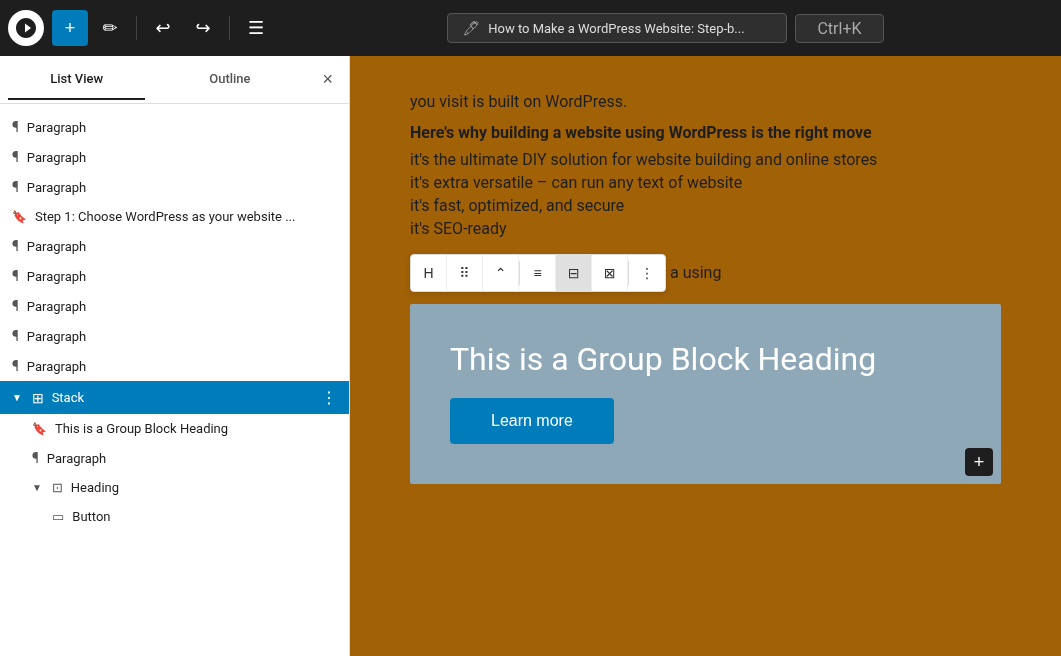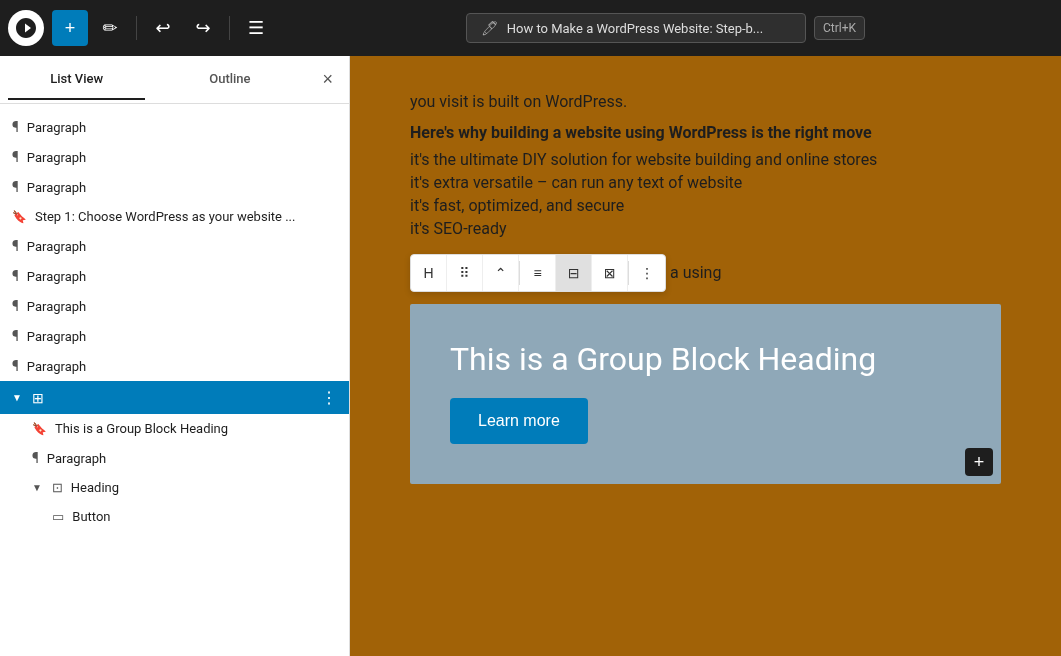--- a/index.html
+++ b/index.html
@@ -55,23 +55,23 @@
       display: flex;
       align-items: center;
       gap: 8px;
       min-width: 340px;
     }
     .topbar-url-bar .feather-icon { color: #aaa; font-size: 14px; }
     .topbar-shortcut {
       background: #2f2f2f;
       border: 1px solid #555;
       border-radius: 4px;
-      padding: 4px 8px;
+      padding: 4px 21px;
       color: #aaa;
-      font-size: 12px;
+      font-size: 16px;
     }
 
     
     .main-wrapper {
       display: flex;
       margin-top: 56px;
       height: calc(100vh - 56px);
     }
 
     
@@ -203,21 +203,21 @@
     .group-block-text {
       font-size: 16px;
       color: #f0f0f0;
       margin-bottom: 28px;
     }
     .learn-more-btn {
       background: #007cba;
       color: #fff;
       border: none;
       border-radius: 4px;
-      padding: 14px 28px;
+      padding: 14px 41px;
       font-size: 16px;
       font-weight: 500;
       cursor: pointer;
     }
 
     .add-block-btn {
       position: absolute;
       bottom: 8px;
       right: 8px;
       width: 28px; height: 28px;
@@ -307,20 +307,21 @@
       </div>
 
       <div class="list-item">
         <span class="item-icon">¶</span>
         <span class="item-label">Paragraph</span>
       </div>
 
       <div class="list-item active">
         <span class="expand-icon" style="font-size:10px; margin-right:2px;">▼</span>
         <span class="item-icon" style="font-size:14px;">⊞</span>
+        <span class="item-label">Stack</span>
         <span class="item-more">⋮</span>
       </div>
 
       <div class="list-item child">
         <span class="item-icon" style="font-size:12px;">🔖</span>
         <span class="item-label">This is a Group Block Heading</span>
       </div>
 
       <div class="list-item child">
         <span class="item-icon">¶</span>

